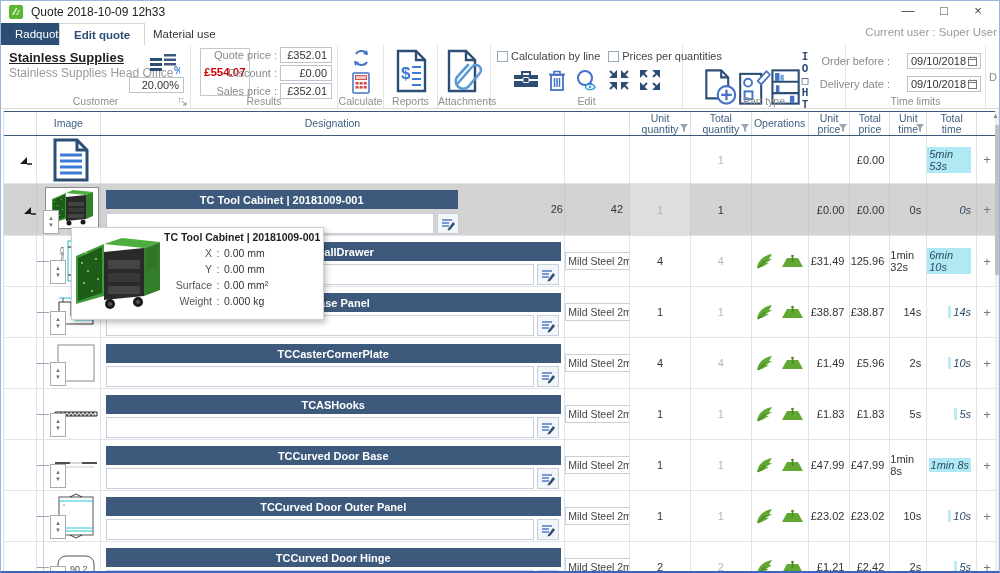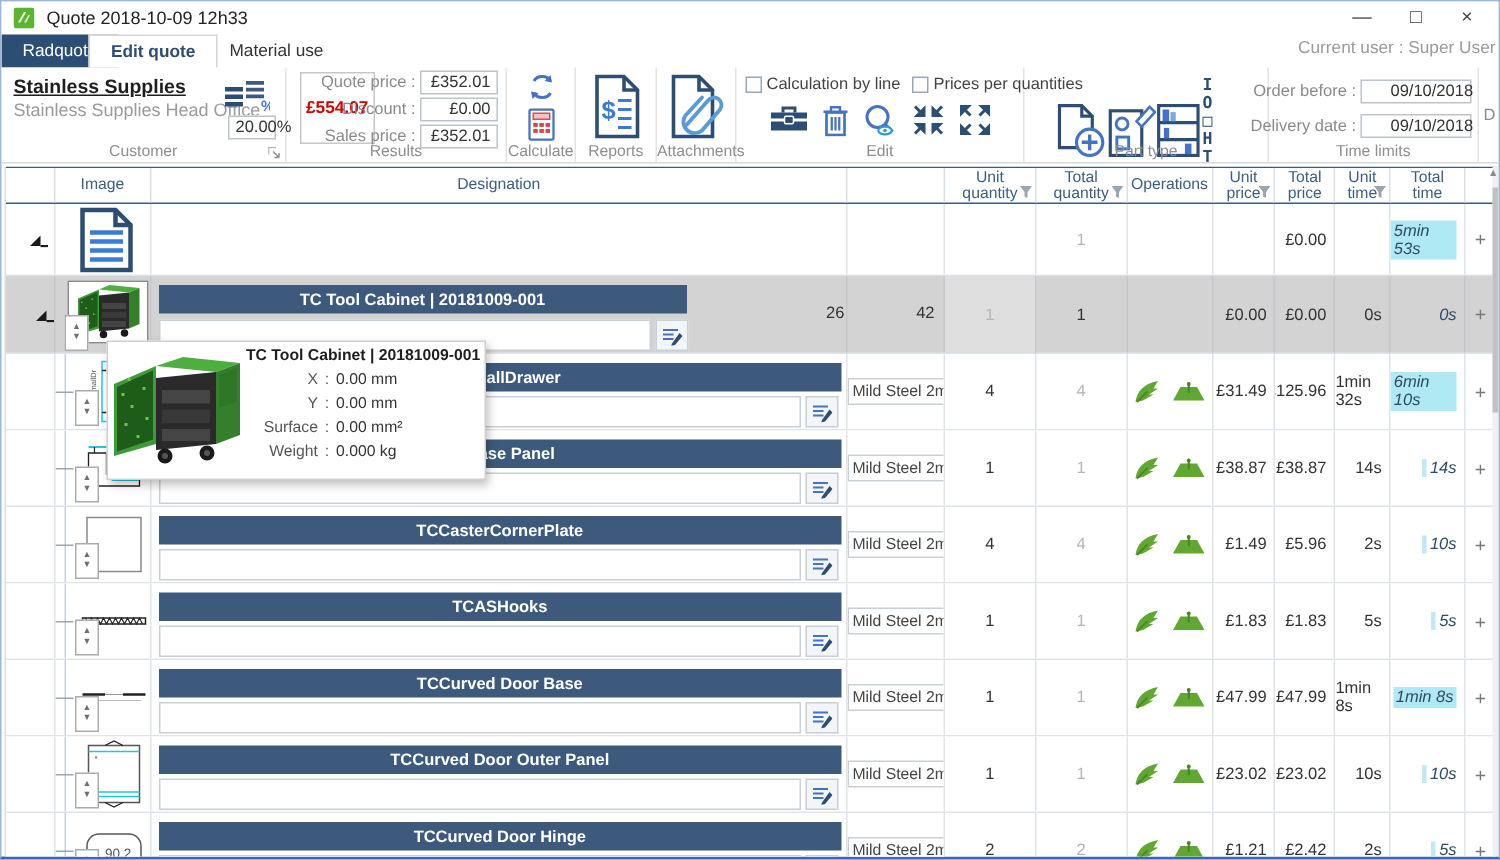--- a/index.html
+++ b/index.html
@@ -25,21 +25,21 @@
   
   #ribbon { position:absolute; left:0; top:44px; width:100%; height:64px; background:#fff; border-bottom:1px solid #d9d9d9; }
   .group { position:absolute; top:0; height:63px; border-right:1px solid #e4e4e4; }
   .gcaption { position:absolute; bottom:1px; width:100%; text-align:center; color:#8e8e8e; font-size:10.5px; }
   .field { border:1px solid #bcc3cc; background:#fff; text-align:right; padding:1px 4px; font-size:11px; color:#333; }
 
   #g-customer { left:0; width:190px; }
   #cust-name { position:absolute; left:8px; top:5px; font-size:13px; font-weight:bold; color:#1e1e1e;text-decoration:underline; }
   #cust-office { position:absolute; left:8px; top:21px; font-size:12px; color:#9a9a9a; }
   #discount-icon { position:absolute; right:10px; top:8px; }
-  #discount-field { position:absolute; right:6px; top:32px; width:32px; }
+  #discount-field { position:absolute; right:6px; top:32px; width:55px; }
   #cust-launcher { position:absolute; right:3px; bottom:2px; color:#8e8e8e; font-size:9px; }
 
   #g-results { left:190px; width:147px; }
   #total-box { position:absolute; left:9px; top:3px; border:1px solid #c7c7c7; color:#d00000; font-weight:bold; padding:17px 3px; font-size:11.5px; background:#fff; }
   .res-row { position:absolute; right:5px; display:flex; align-items:center; }
   .res-label { color:#8a8a8a; margin-right:3px; white-space:nowrap; }
   .res-row .field { width:52px; }
   #res-row1 { top:2px; } #res-row2 { top:20px; } #res-row3 { top:38px; }
 
   #g-calculate { left:337px; width:46px; }
@@ -53,22 +53,22 @@
   .chk { display:flex; align-items:center; gap:3px; color:#444; }
   .chkbox { width:11px; height:11px; border:1px solid #9aa7b5; background:#fdfdfd; display:inline-block; }
   #edit-icons { position:absolute; left:50%; transform:translateX(-50%); top:24px; display:flex; gap:9px; align-items:center; }
 
   #g-parttype { left:682px; width:163px; }
   #pt-icons { position:absolute; left:50%; transform:translateX(-50%); top:6px; display:flex; gap:0; align-items:center; }
   #std-parts { font-family:"DejaVu Sans Mono",monospace; font-weight:bold; color:#2d4e74; font-size:11px; line-height:12px; letter-spacing:2px; }
 
   #g-time { left:845px; width:140px; }
   .tl-row { position:absolute; right:4px; display:flex; align-items:center; }
-  .tl-label { color:#8a8a8a; margin-right:3px; white-space:nowrap; }
-  .datefield { border:1px solid #bcc3cc; background:#fff; width:74px; padding:1px 19px; display:flex; justify-content:space-between; align-items:center; }
+  .tl-label { color:#8a8a8a; margin-right:17px; white-space:nowrap; }
+  .datefield { border:1px solid #bcc3cc; background:#fff; width:74px; padding:1px 3px; display:flex; justify-content:space-between; align-items:center; }
   #tl-row1 { top:8px; } #tl-row2 { top:31px; }
 
   #g-more { left:985px; width:15px; border-right:none; }
   #more-label { position:absolute; left:3px; top:26px; color:#8a8a8a; }
 
   
   #grid { position:absolute; left:2px; top:110px; width:994px; height:463px; overflow:hidden; border-left:1px solid #d9dfe8; }
   #grid-header { display:flex; height:25px; border-top:1px solid #3d5a7d; border-bottom:1px solid #3d5a7d; background:#fff; }
   .hc { border-right:1px solid #d9dfe8; color:#3d5e80; font-size:10.5px; display:flex; align-items:center; justify-content:center; text-align:center; line-height:11px; position:relative; padding:0 2px; }
   .funnel { position:absolute; right:2px; bottom:3px; }

